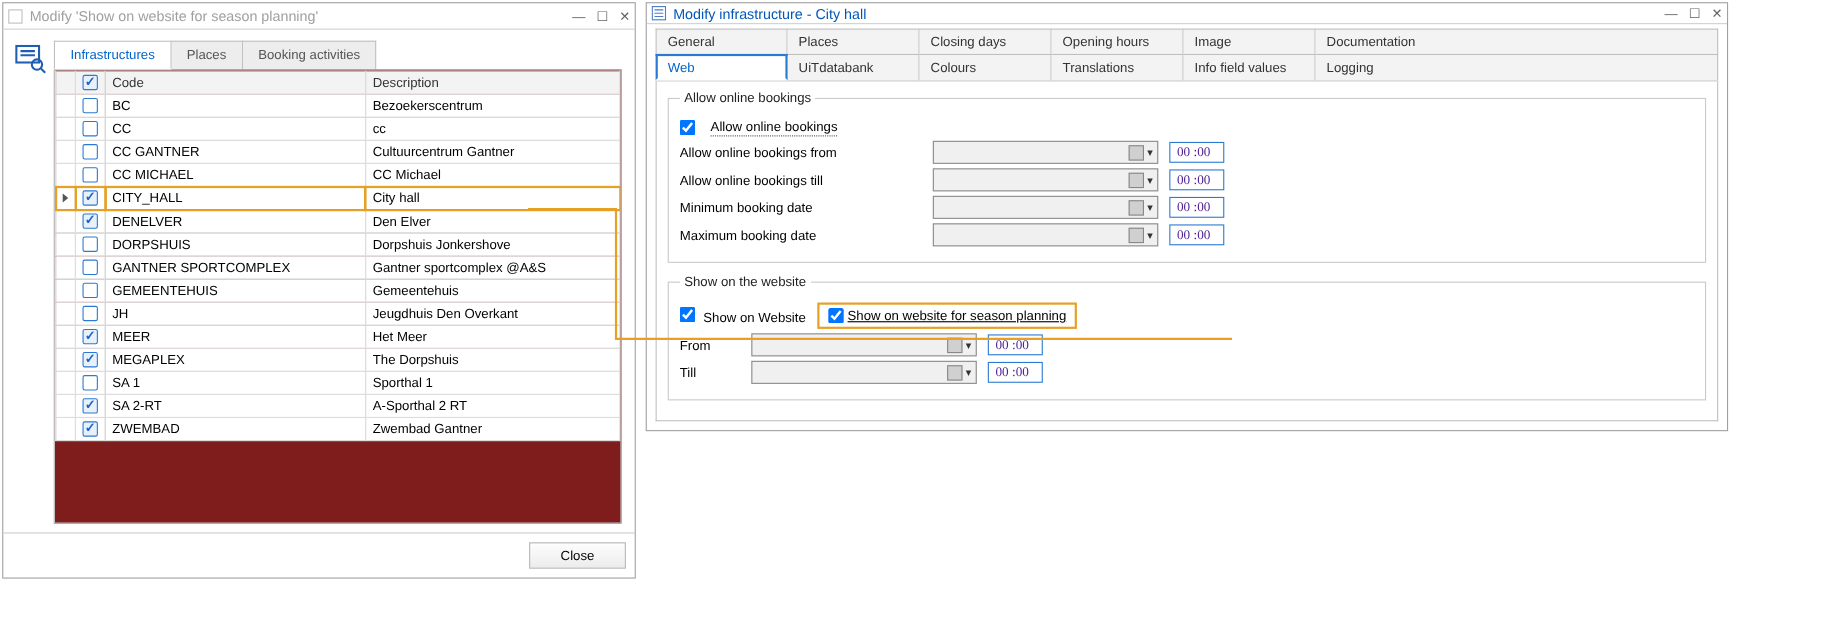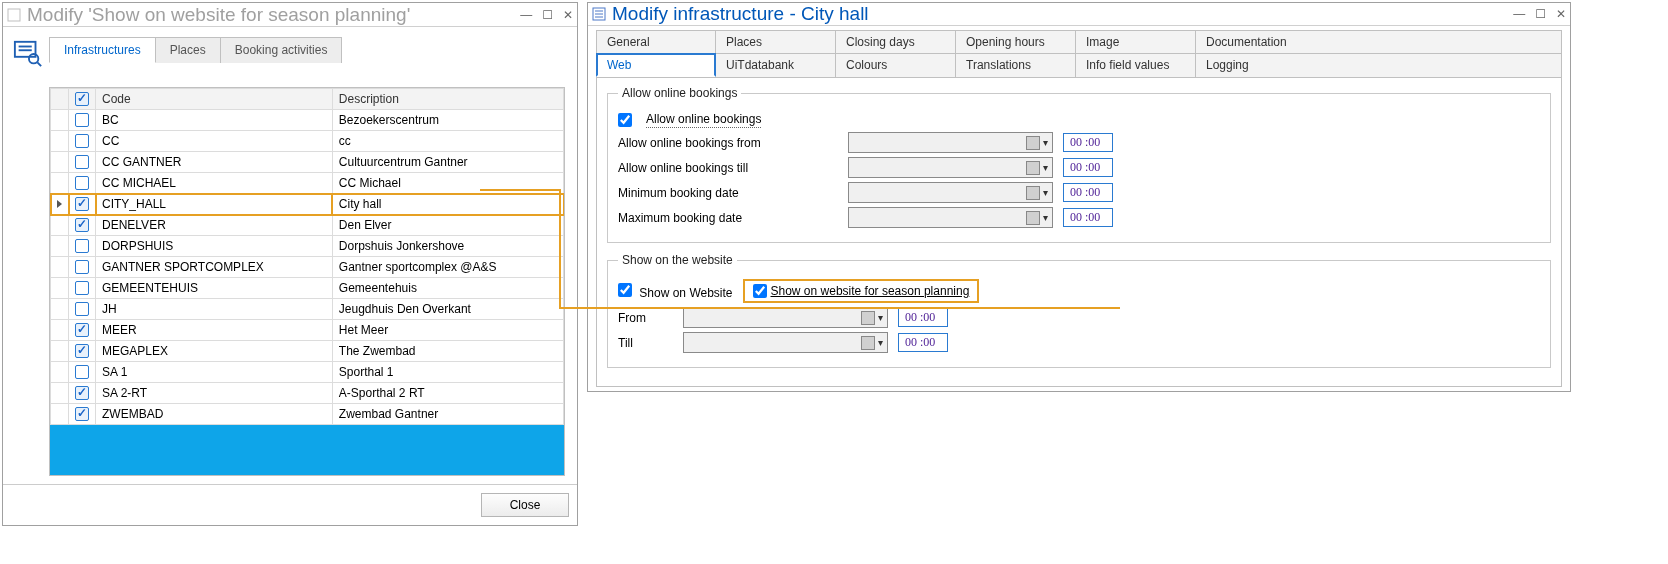--- a/index.html
+++ b/index.html
@@ -11,36 +11,36 @@
   border: 1px solid #a0a0a0;
   display: flex;
   flex-direction: column;
 }
 .window.left { left: 2px; top: 2px; width: 576px; height: 524px; }
 .window.right { left: 587px; top: 2px; width: 984px; height: 390px; }
 
 .titlebar { height: 24px; display: flex; align-items: center; padding: 0 4px; border-bottom: 1px solid #d0d0d0; }
 .titlebar .tb-icon { width: 14px; height: 14px; margin-right: 6px; display:inline-flex; align-items:center; justify-content:center; }
 .titlebar .tb-icon svg { width:14px; height:14px; }
-.titlebar .tb-title { flex:1; font-size:19px; }
+.titlebar .tb-title { flex:1; font-size:13px; }
 .window.left .tb-title { color:#a0a0a0; }
 .window.right .tb-title { color:#0057b8; }
 .tb-controls { display:flex; gap:10px; color:#666; font-size:13px; }
 .tb-controls span { cursor:pointer; }
 
 
 .left-body { display:flex; gap:6px; flex:1; padding:10px 12px 8px 10px; position:relative; }
 .search-icon { width:30px; height:30px; margin-top:2px; color:#1e5fb3; }
 .tabs-area { flex:1; display:flex; flex-direction:column; }
 .tabstrip { display:flex; }
 .tab { padding:5px 14px; border:1px solid #c0c0c0; background:#ededed; color:#555; cursor:pointer; border-bottom:none; }
 .tab.active { background:#fff; color:#0066cc; border-bottom:1px solid #fff; position:relative; z-index:2; }
 .tab + .tab { border-left:none; }
 
-.grid-wrap { border:1px solid #c0c0c0; flex:1; overflow:hidden; background:#0ea5e9;margin-top:24px; }
+.grid-wrap { border:1px solid #c0c0c0; flex:1; overflow:hidden; background:#7f1d1d; }
 table.grid { width:100%; border-collapse:collapse; }
 table.grid th, table.grid td { border:1px solid #dcdcdc; padding:2px 6px; text-align:left; height:21px; white-space:nowrap; background:#fff; }
 table.grid th { background:#f3f3f3; font-weight:normal; color:#333; }
 th.handle, td.handle { width:18px; padding:0; text-align:center; }
 th.cbcol, td.cbcol { width:24px; padding:0; text-align:center; }
 .row-indicator { display:inline-block; width:0; height:0; border-top:4px solid transparent; border-bottom:4px solid transparent; border-left:5px solid #555; }
 .chk { appearance:none; width:14px; height:14px; border:1px solid #2a7ad1; border-radius:2px; position:relative; cursor:pointer; vertical-align:middle; background:#fff; }
 .chk:checked { background:#e8f1fb; }
 .chk:checked::after { content:"✓"; position:absolute; top:-2px; left:1px; font-size:12px; color:#1a64c8; font-weight:bold; }
 
@@ -184,21 +184,21 @@
               <tr>
                 <td class="handle"></td>
                 <td class="cbcol"><input type="checkbox" class="chk" checked="" style=""></td>
                 <td>MEER</td>
                 <td>Het Meer</td>
               </tr>
               <tr>
                 <td class="handle"></td>
                 <td class="cbcol"><input type="checkbox" class="chk" checked="" style=""></td>
                 <td>MEGAPLEX</td>
-                <td>The Zwembad</td>
+                <td>The Dorpshuis</td>
               </tr>
               <tr>
                 <td class="handle"></td>
                 <td class="cbcol"><input type="checkbox" class="chk" style=""></td>
                 <td>SA 1</td>
                 <td>Sporthal 1</td>
               </tr>
               <tr>
                 <td class="handle"></td>
                 <td class="cbcol"><input type="checkbox" class="chk" checked="" style=""></td>

